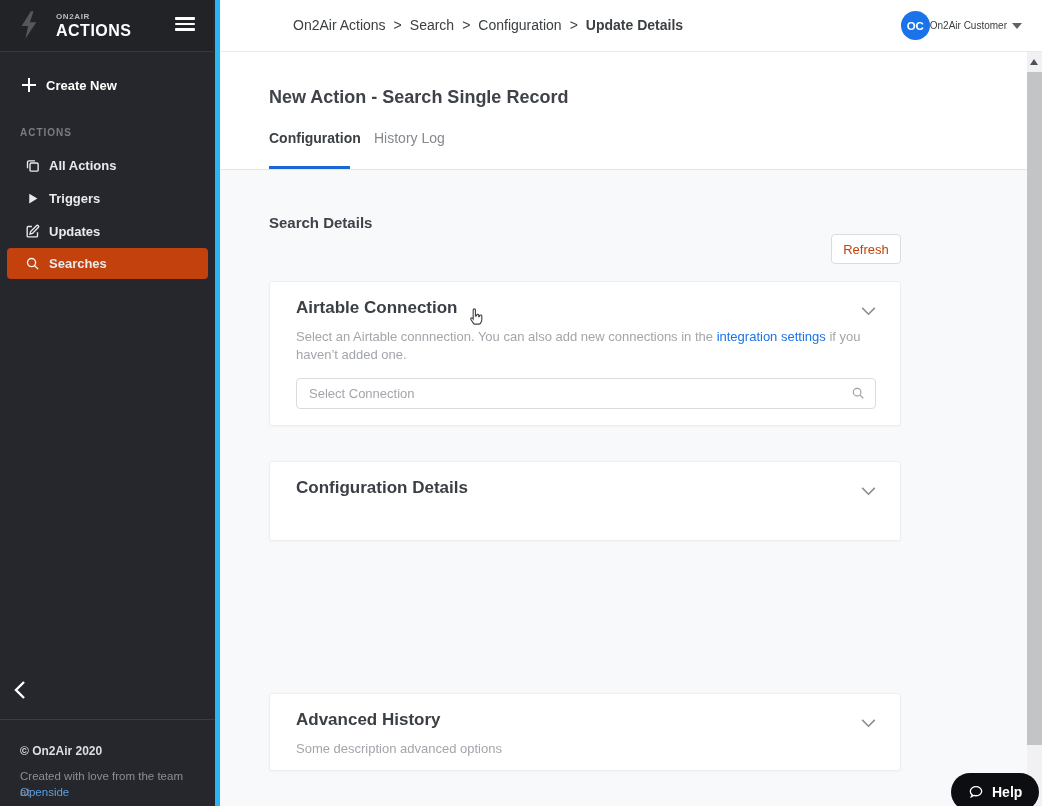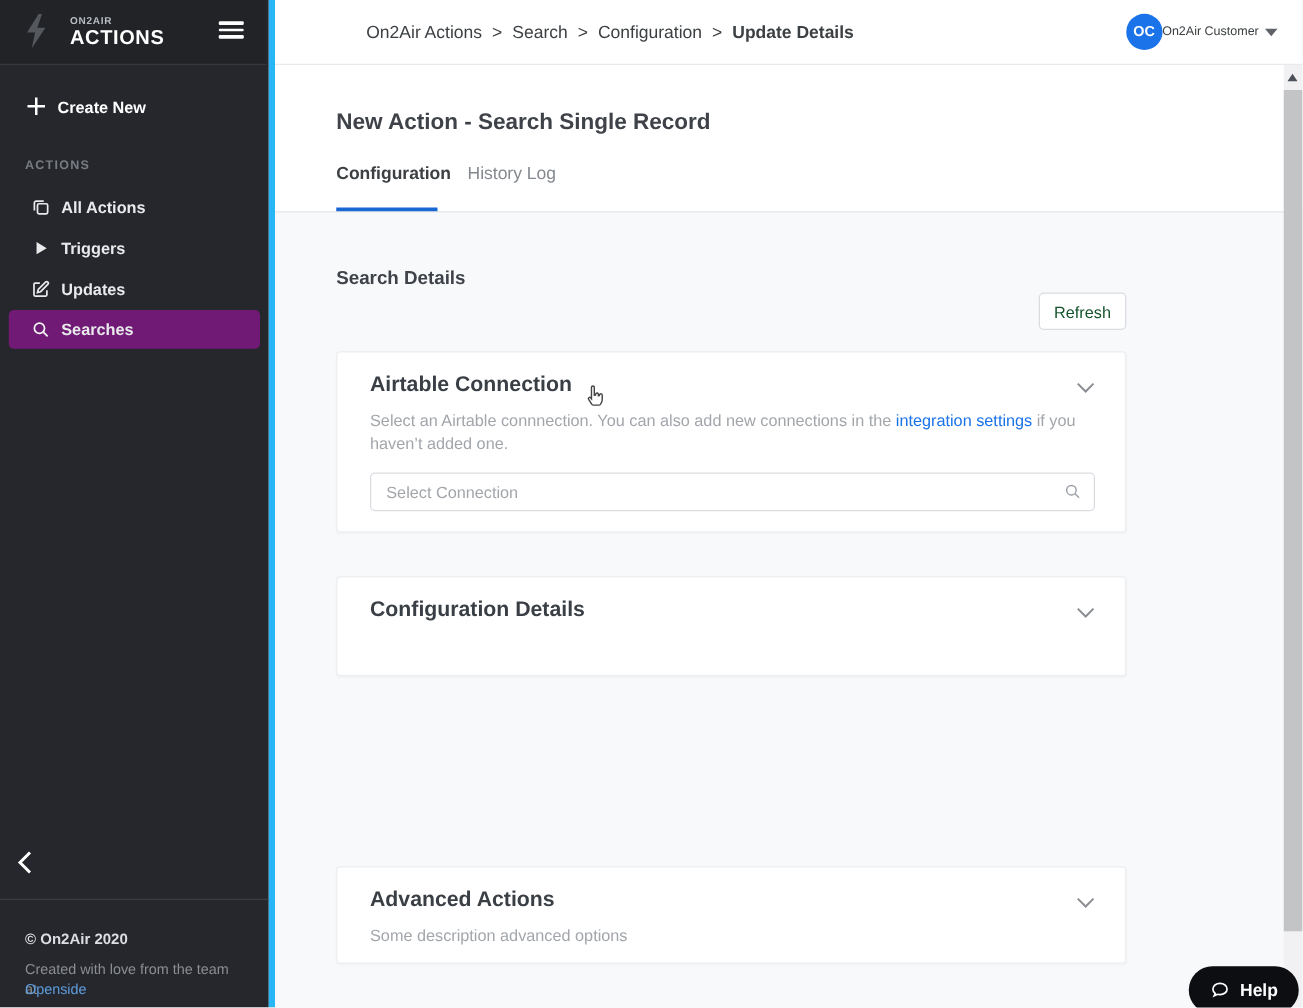--- a/index.html
+++ b/index.html
@@ -21,21 +21,21 @@
   .create-new .plus::before, .create-new .plus::after { content:""; position:absolute; background:#fff; }
   .create-new .plus::before { left:6px; top:0; width:2px; height:14px; }
   .create-new .plus::after { left:0; top:6px; width:14px; height:2px; }
   .create-new .lbl { margin-left:10px; color:#ffffff; font-size:13px; font-weight:700; }
 
   .section-label { position:absolute; left:20px; top:127px; font-size:10px; font-weight:700; letter-spacing:1px; color:#797c81; }
 
   .nav-item { position:absolute; left:0; width:215px; height:33px; display:flex; align-items:center; cursor:pointer; color:#e8eaec; }
   .nav-item .ico { margin-left:24px; width:16px; height:16px; display:flex; align-items:center; justify-content:center; }
   .nav-item .lbl { margin-left:9px; font-size:13px; font-weight:700; }
-  .nav-item.active { left:7px; width:201px; height:31px; background:#701a75; border-radius:4px; }
+  .nav-item.active { left:7px; width:201px; height:31px; background:#c2410c; border-radius:4px; }
   .nav-item.active .ico { margin-left:17px; }
 
   .collapse-btn { position:absolute; left:14px; top:678px; width:24px; height:24px; cursor:pointer; display:flex; align-items:center; }
   .sidebar-divider { position:absolute; left:0; top:719px; width:215px; height:1px; background:#3a3d42; }
   .copyright { position:absolute; left:20px; top:744px; font-size:12px; font-weight:700; color:#dcdee1; }
   .credit { position:absolute; left:20px; top:768px; width:170px; font-size:11.5px; line-height:16px; color:#8b8e93; }
   .credit-link { position:absolute; left:20px; top:786px; font-size:11.5px; color:#5d9de0; cursor:pointer; }
 
   .accent-strip { position:absolute; left:215px; top:0; width:5px; height:806px; background:#29b6f6; }
 
@@ -51,21 +51,21 @@
   .caret-down { width:0; height:0; border-left:5px solid transparent; border-right:5px solid transparent; border-top:6px solid #5f6368; margin-left:5px; }
 
   .title-block { position:absolute; left:0; top:52px; width:822px; height:118px; background:#ffffff; border-bottom:1px solid #e3e5e8; }
   .page-title { position:absolute; left:49px; top:35px; font-size:18px; font-weight:700; color:#3f4349; }
   .tab { position:absolute; top:78px; font-size:14px; cursor:pointer; }
   .tab.active { left:49px; color:#3c4043; font-weight:700; }
   .tab.inactive { left:154px; color:#85898e; font-weight:400; }
   .tab-underline { position:absolute; left:49px; bottom:0; width:81px; height:3px; background:#1967d2; }
 
   .section-title { position:absolute; left:49px; top:214px; font-size:15px; font-weight:700; color:#3f4349; }
-  .refresh-btn { position:absolute; left:611px; top:234px; width:70px; height:30px; background:#fff; border:1px solid #d9dce0; border-radius:4px; font-size:13px; color:#14532d; display:flex; align-items:center; justify-content:center; cursor:pointer; }
+  .refresh-btn { position:absolute; left:611px; top:234px; width:70px; height:30px; background:#fff; border:1px solid #d9dce0; border-radius:4px; font-size:13px; color:#c2410c; display:flex; align-items:center; justify-content:center; cursor:pointer; }
 
   .card { position:absolute; left:49px; width:632px; background:#ffffff; border:1px solid #eceef0; border-radius:3px; box-shadow:0 1px 2px rgba(0,0,0,0.03); }
   .card-title { position:absolute; left:26px; top:16px; font-size:17px; font-weight:700; color:#3a3f45; cursor:pointer; }
   .card-desc { position:absolute; left:26px; top:46px; width:578px; font-size:13px; line-height:18px; color:#a2a6ab; }
   .card-desc a { color:#1a73e8; text-decoration:none; cursor:pointer; }
   .card-chevron { position:absolute; right:24px; top:20px; }
 
   .select-wrap { position:absolute; left:26px; top:96px; width:580px; height:31px; }
   .select-input { width:100%; height:100%; border:1px solid #d9dce0; border-radius:4px; padding:0 34px 0 12px; font-size:13px; color:#3c4043; font-family:"Liberation Sans", sans-serif; background:#fff; outline:none; }
   .select-input::placeholder { color:#a2a6ab; }
@@ -214,21 +214,21 @@
       <div class="card-title">Configuration Details</div>
       <span class="card-chevron">
         <svg width="15" height="9" viewBox="0 0 16 10" fill="none" stroke="#8a8d92" stroke-width="1.8">
             <polyline points="1,1 8,8 15,1"></polyline>
           </svg>
       </span>
     </div>
 
 
     <div class="card" style="top:693px; height:78px;">
-      <div class="card-title">Advanced Actions</div>
+      <div class="card-title">Advanced History</div>
       <span class="card-chevron">
         <svg width="15" height="9" viewBox="0 0 16 10" fill="none" stroke="#8a8d92" stroke-width="1.8">
             <polyline points="1,1 8,8 15,1"></polyline>
           </svg>
       </span>
       <div class="card-desc">Some description advanced options</div>
     </div>
   </div>
 
   <div class="scrollbar">

